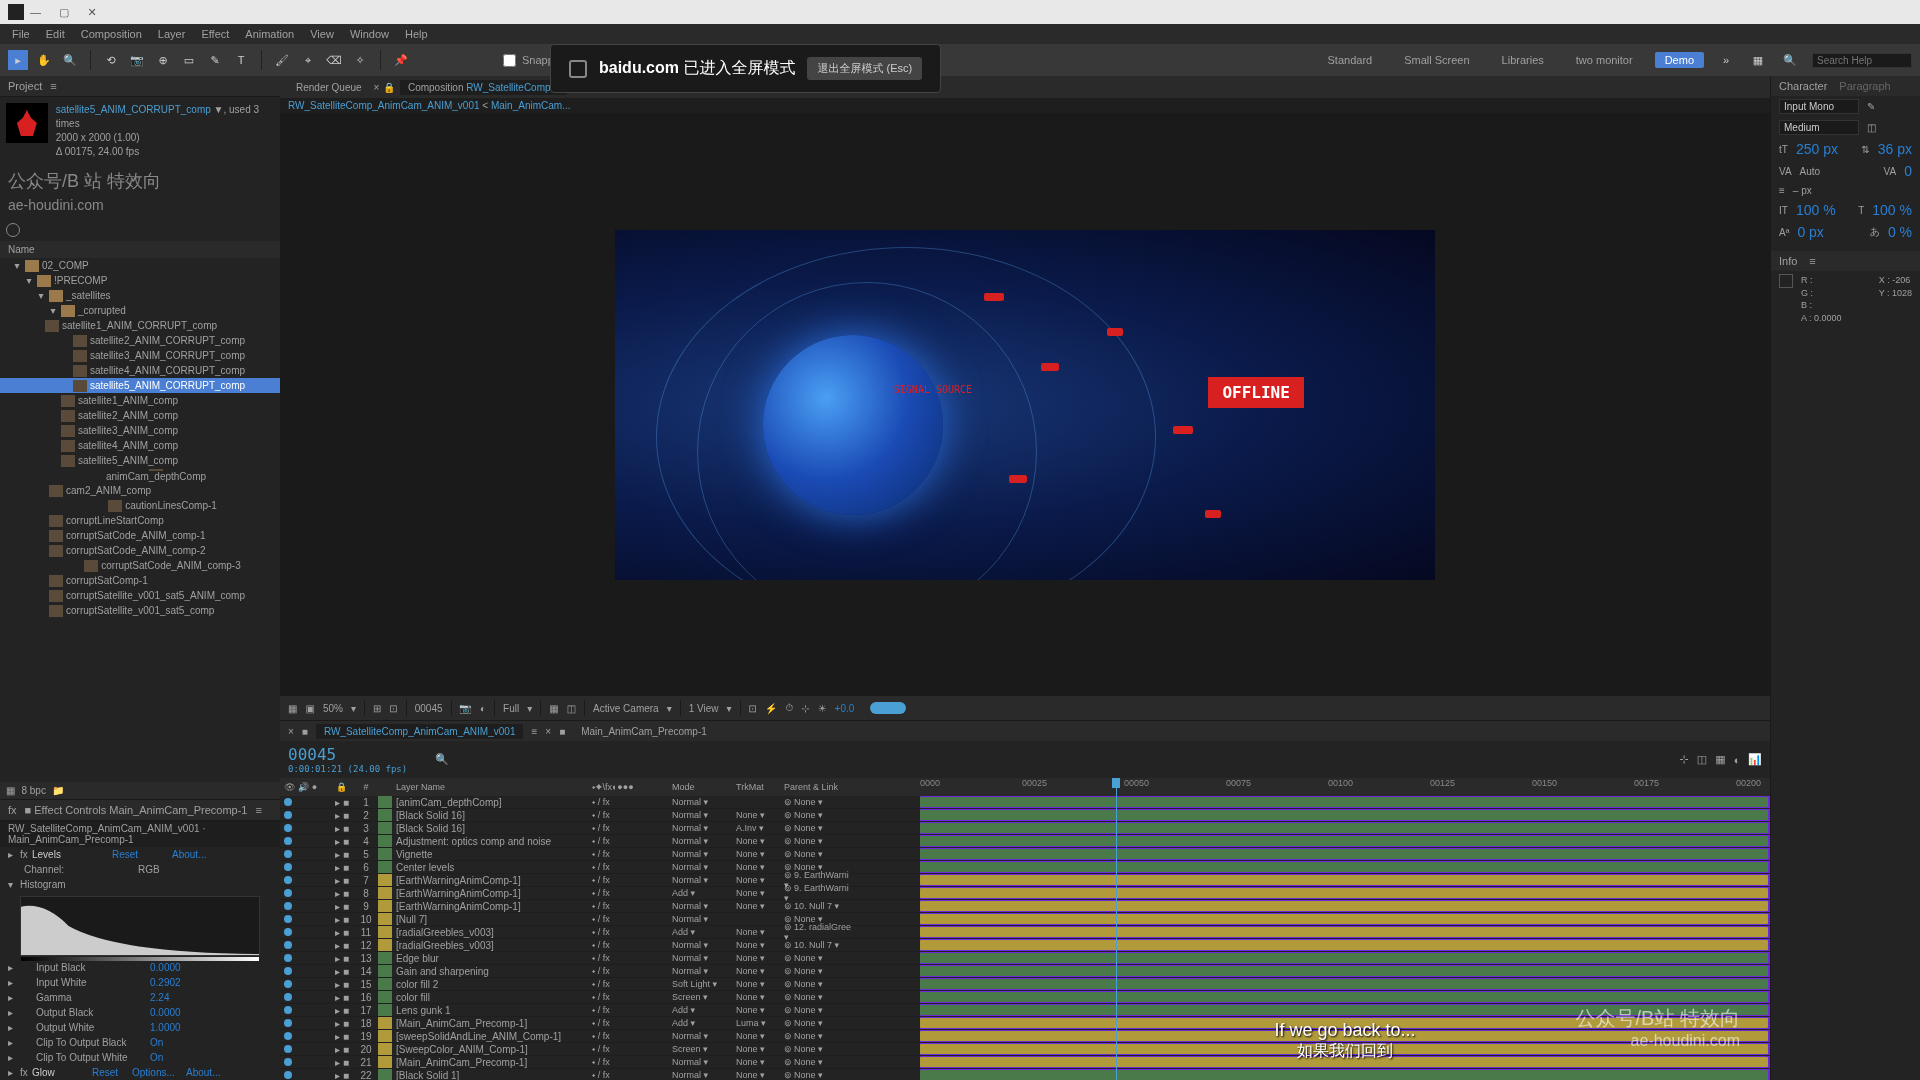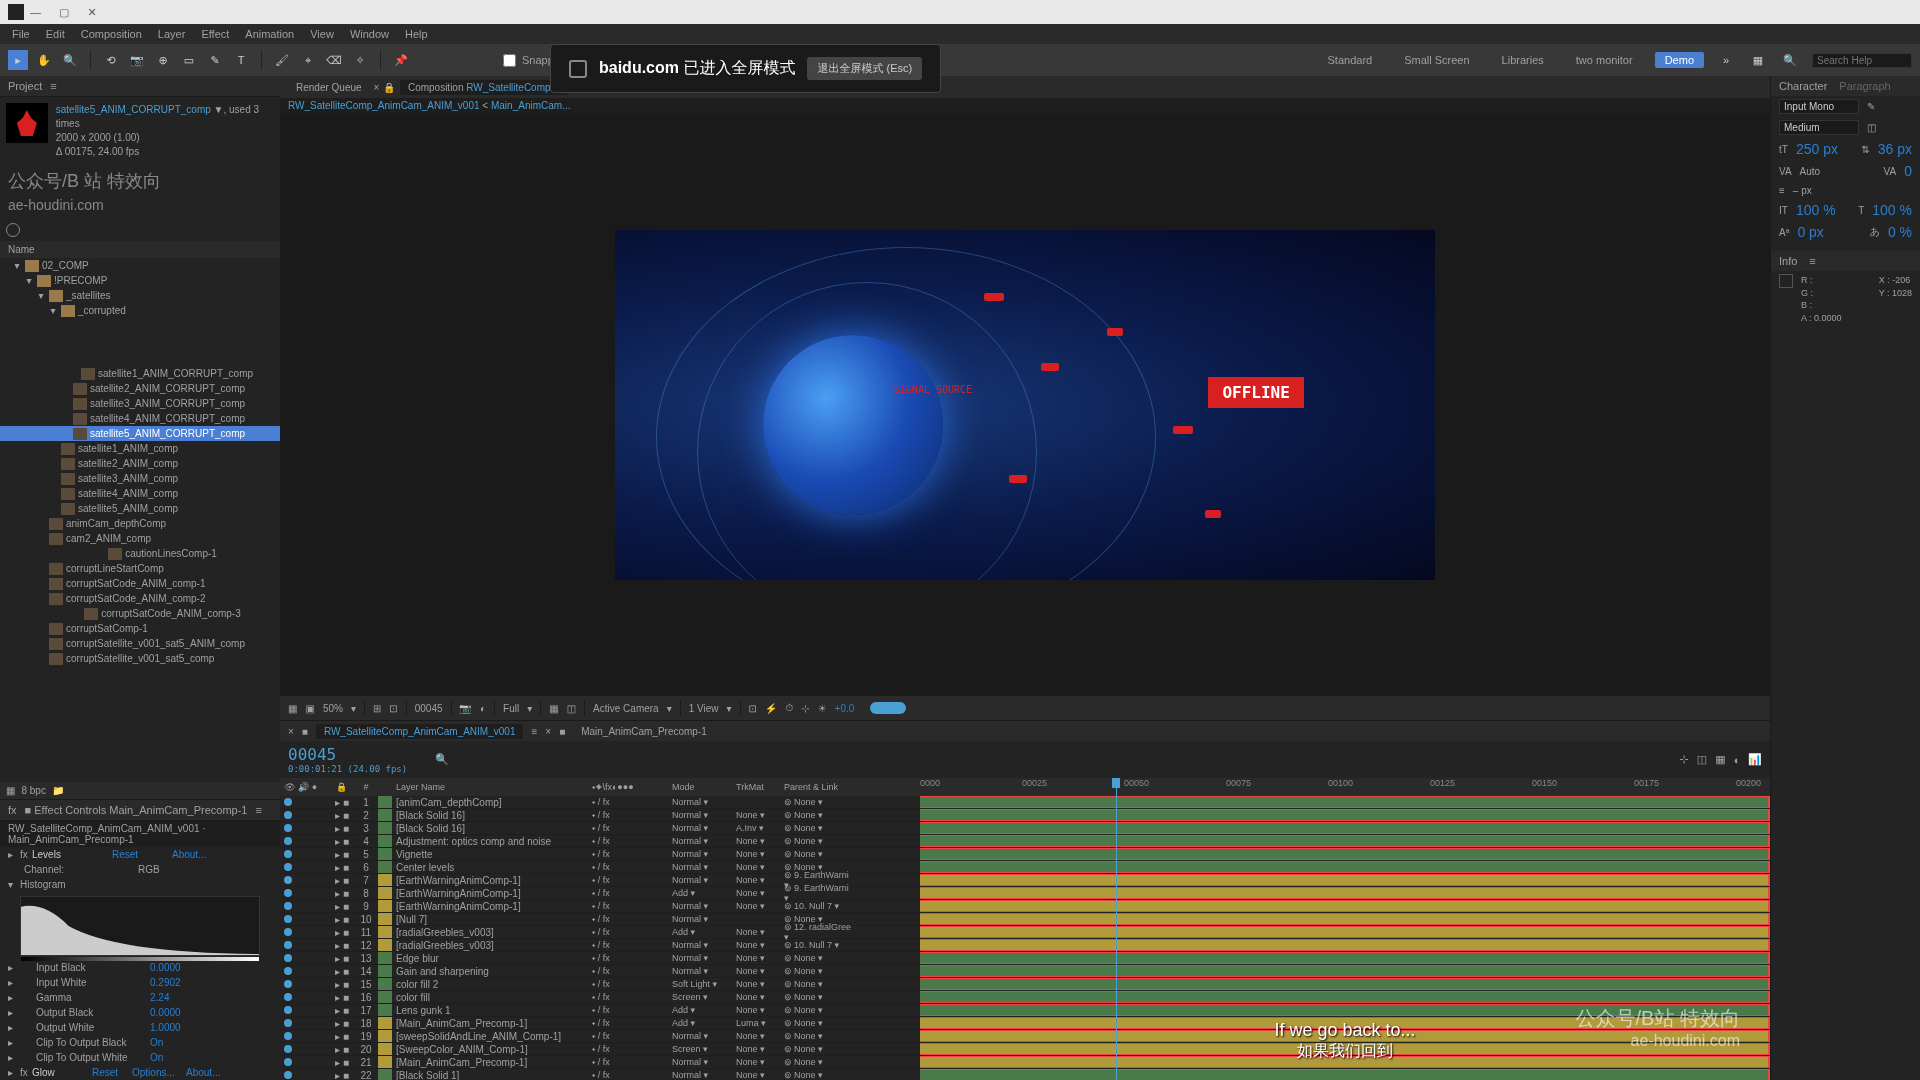--- a/index.html
+++ b/index.html
@@ -75,21 +75,21 @@
 .lr-vis { width: 50px; display: flex; gap: 2px; padding-left: 4px; }
 .lr-dot { width: 8px; height: 8px; border-radius: 50%; background: #4a9fd4; }
 .lr-tog { width: 24px; text-align: center; }
 .lr-num { width: 24px; text-align: center; }
 .lr-color { width: 14px; height: 12px; }
 .lr-name { width: 200px; padding-left: 4px; overflow: hidden; text-overflow: ellipsis; white-space: nowrap; }
 .lr-switches { width: 80px; display: flex; gap: 2px; font-size: 9px; }
 .lr-mode { width: 64px; font-size: 9px; }
 .lr-trkmat { width: 48px; font-size: 9px; }
 .lr-parent { width: 70px; font-size: 9px; }
-.timeline-tracks { flex: 1; position: relative; background: #ef4444; }
+.timeline-tracks { flex: 1; position: relative; background: #6d28d9; }
 .ruler { height: 18px; background: #2a2a2a; display: flex; position: relative; }
 .ruler-tick { position: absolute; font-size: 9px; color: #888; }
 .playhead { position: absolute; top: 0; bottom: 0; width: 1px; background: #4a9fd4; left: 23%; }
 .playhead::before { content: ''; position: absolute; top: 0; left: -4px; width: 8px; height: 10px; background: #4a9fd4; }
 .track-row { height: 13px; position: relative; border-bottom: 1px solid #232323; }
 .track-bar { position: absolute; top: 1px; bottom: 1px; border-radius: 1px; }
 .right-panel { width: 150px; background: #232323; border-left: 1px solid #1a1a1a; }
 .char-tab { padding: 4px 8px; background: #2a2a2a; font-size: 11px; display: flex; gap: 12px; }
 .char-row { display: flex; padding: 3px 8px; gap: 8px; align-items: center; font-size: 10px; }
 .char-input { background: #1a1a1a; border: 1px solid #333; color: #ccc; width: 80px; padding: 1px 4px; font-size: 10px; }
@@ -208,21 +208,21 @@
         <div class="tree-row" style="padding-left: 36px;">
           <span class="tree-toggle">▾</span>
           <span class="tree-icon folder"></span>
           <span>_satellites</span>
         </div>
         <div class="tree-row" style="padding-left: 48px;">
           <span class="tree-toggle">▾</span>
           <span class="tree-icon folder"></span>
           <span>_corrupted</span>
         </div>
-        <div class="tree-row" style="padding-left: 68px; margin-top: 48px;">
+        <div class="tree-row" style="padding-left: 32px;">
           <span class="tree-toggle"></span>
           <span class="tree-icon comp"></span>
           <span>satellite1_ANIM_CORRUPT_comp</span>
         </div>
         <div class="tree-row" style="padding-left: 60px;">
           <span class="tree-toggle"></span>
           <span class="tree-icon comp"></span>
           <span>satellite2_ANIM_CORRUPT_comp</span>
         </div>
         <div class="tree-row" style="padding-left: 60px;">
@@ -258,21 +258,21 @@
         <div class="tree-row" style="padding-left: 48px;">
           <span class="tree-toggle"></span>
           <span class="tree-icon comp"></span>
           <span>satellite4_ANIM_comp</span>
         </div>
         <div class="tree-row" style="padding-left: 48px;">
           <span class="tree-toggle"></span>
           <span class="tree-icon comp"></span>
           <span>satellite5_ANIM_comp</span>
         </div>
-        <div class="tree-row" style="padding-left: 36px;">
+        <div class="tree-row" style="padding-left: 36px; flex-direction: column;">
           <span class="tree-toggle"></span>
           <span class="tree-icon comp"></span>
           <span>animCam_depthComp</span>
         </div>
         <div class="tree-row" style="padding-left: 36px;">
           <span class="tree-toggle"></span>
           <span class="tree-icon comp"></span>
           <span>cam2_ANIM_comp</span>
         </div>
         <div class="tree-row" style="padding-left: 36px; justify-content: center;">

